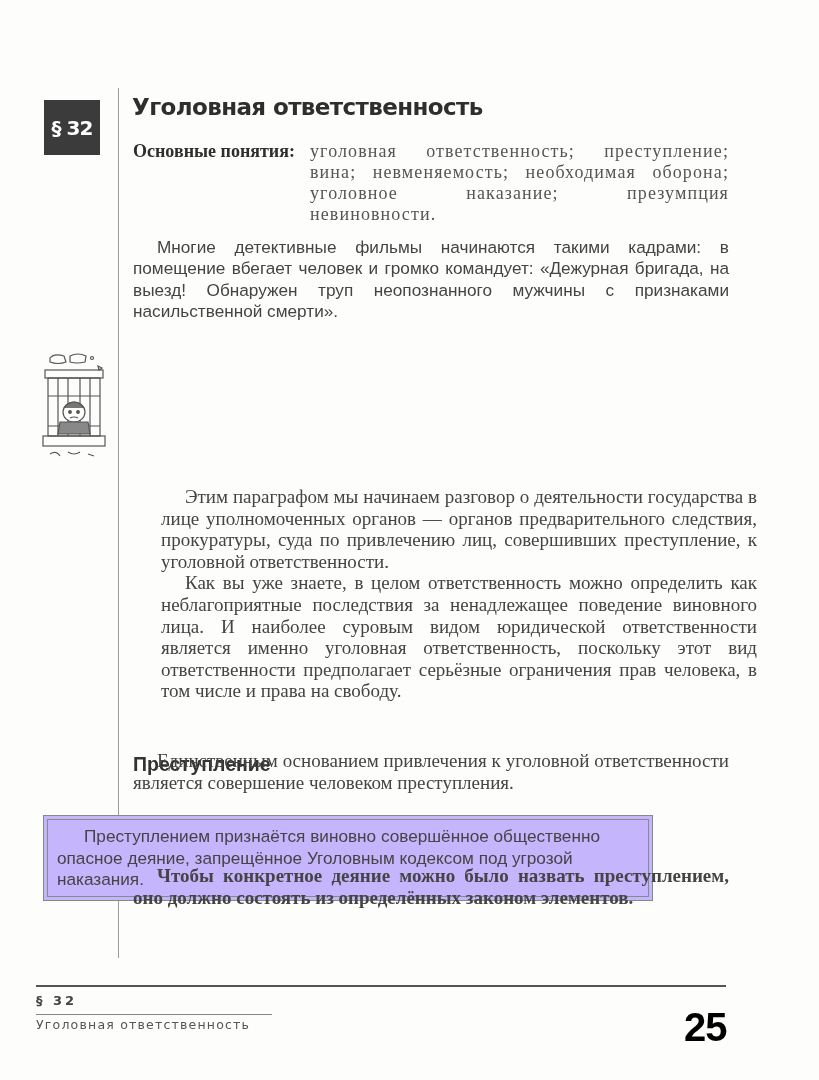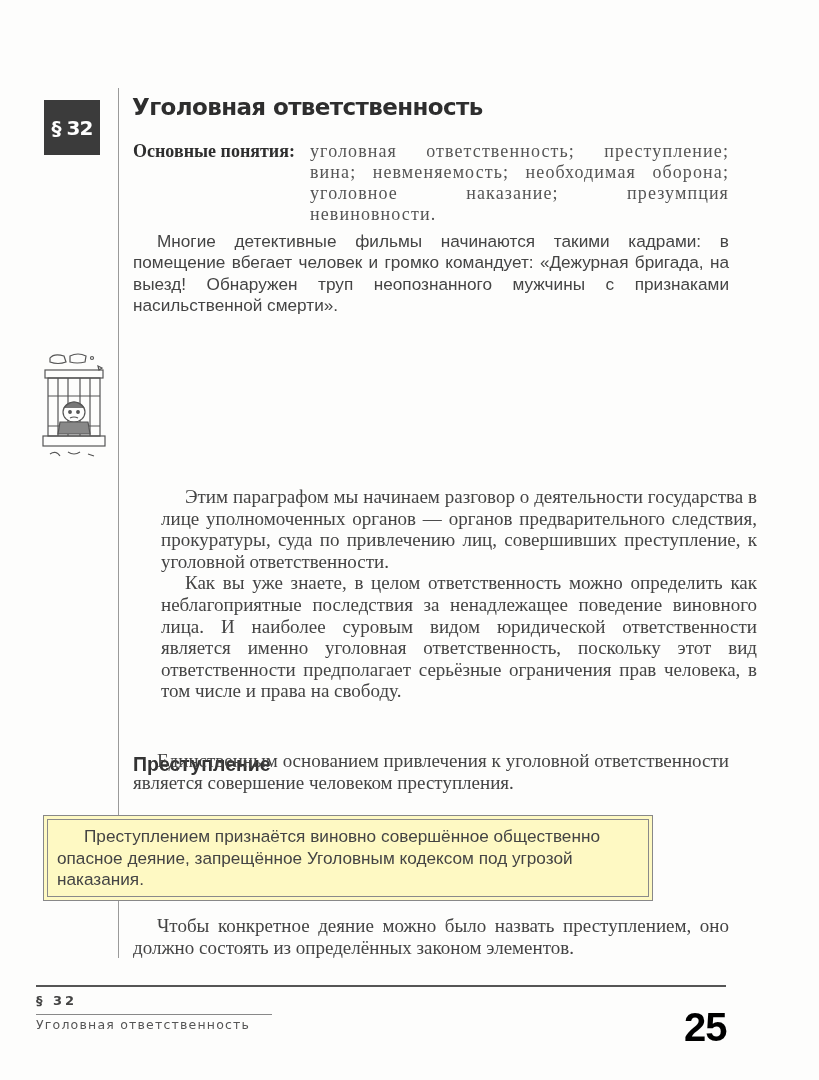--- a/index.html
+++ b/index.html
@@ -58,21 +58,21 @@
   .illustration { position: absolute; left: 40px; top: 350px; width: 68px; height: 112px; }
 
   .subheading {
     position: absolute; left: 133px; top: 753px;
     font-family: "Liberation Sans", sans-serif; font-weight: bold; font-size: 19.5px;
     color: #333;
   }
 
   .definition-box {
     position: absolute; left: 43px; top: 815px; width: 608px; height: 84px;
-    border: 1px solid #888; background: #fef9c3;
+    border: 1px solid #888; background: #c4b5fd;
   }
   .definition-box .inner {
     position: absolute; left: 3px; top: 3px; right: 3px; bottom: 3px;
     border: 1px solid #8a8a8a;
     padding: 6px 10px 0 9px;
     font-family: "Liberation Sans", sans-serif; font-size: 17.2px; line-height: 21.5px;
     color: #444;
   }
   .definition-box p { margin: 0; text-indent: 27px; }
 
@@ -104,21 +104,21 @@
 <div class="vrule bottom"></div>
 
 <div class="badge">§ 32</div>
 <div class="title">Уголовная ответственность</div>
 
 <div class="concepts">
   <span class="label">Основные понятия:</span>
   <div class="value">уголовная ответственность; преступление; вина; невменяемость; необходимая оборона; уголовное наказание; презумпция невиновности.</div>
 </div>
 
-<div class="sans-block" style="top:231px;">
+<div class="sans-block" style="top:237px;">
   <p>Многие детективные фильмы начинаются такими кадрами: в помещение вбегает человек и громко командует: «Дежурная бригада, на выезд! Обнаружен труп неопознанного мужчины с признаками насильственной смерти».</p>
 </div>
 
 <div class="illustration">
   <svg width="68" height="112" viewBox="0 0 68 112" fill="none" stroke="#555" stroke-width="1.2">
     <path d="M10 8 q4 -5 14 -2 l2 6 q-8 3 -16 0 z"></path>
     <path d="M30 6 q8 -4 16 0 l-1 6 q-8 2 -15 0 z"></path>
     <circle cx="52" cy="8" r="1.5"></circle>
     <path d="M58 16 l4 2 l-3 2 z"></path>
     <rect x="5" y="20" width="58" height="8"></rect>
@@ -150,21 +150,21 @@
 <div class="serif-block" style="top:750px;">
   <p>Единственным основанием привлечения к уголовной ответственности является совершение человеком преступления.</p>
 </div>
 
 <div class="definition-box">
   <div class="inner">
     <p>Преступлением признаётся виновно совершённое общественно опасное деяние, запрещённое Уголовным кодексом под угрозой наказания.</p>
   </div>
 </div>
 
-<div class="serif-block" style="top:915px;">
+<div class="serif-block" style="top:865px;font-weight:bold;">
   <p>Чтобы конкретное деяние можно было назвать преступлением, оно должно состоять из определённых законом элементов.</p>
 </div>
 
 <div class="footer-rule"></div>
 <div class="footer-section">§ 32</div>
 <div class="footer-subrule"></div>
 <div class="footer-title">Уголовная ответственность</div>
 <div class="page-number">25</div>
 
 </body></html>

